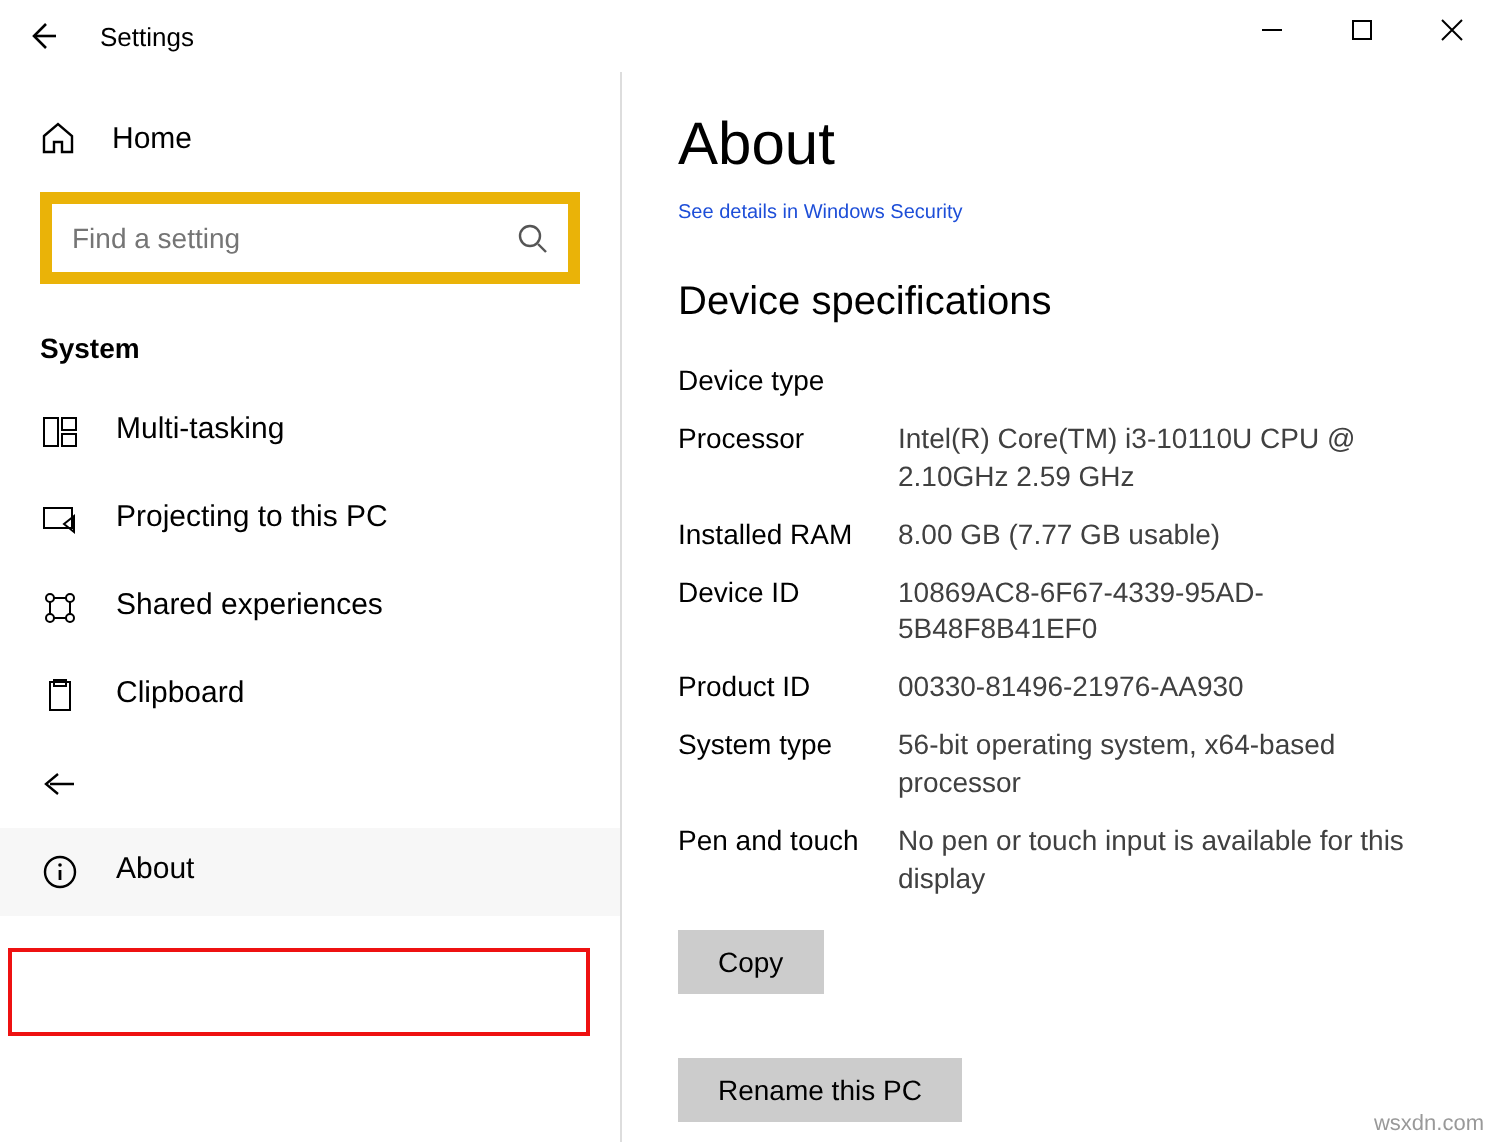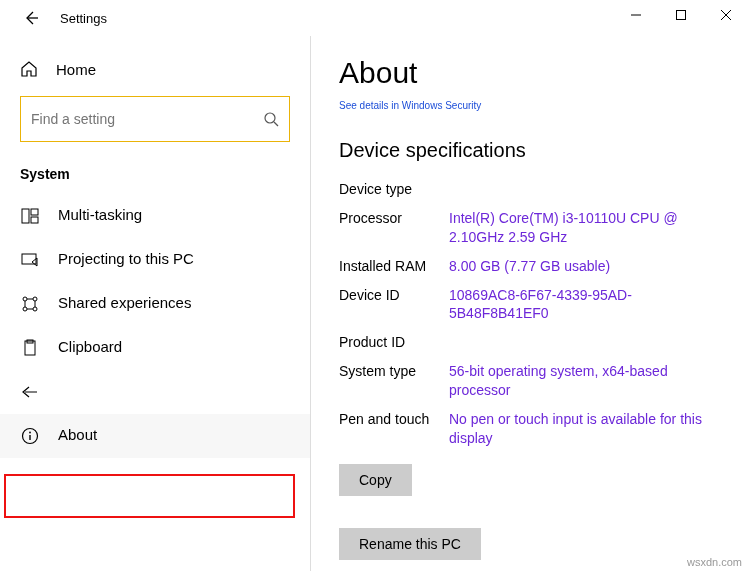--- a/index.html
+++ b/index.html
@@ -10,21 +10,21 @@
     background: #fff;
     width: 748px;
     height: 571px;
     overflow: hidden;
     position: relative;
   }
   .titlebar {
     height: 36px;
     display: flex;
     align-items: center;
-    padding-left: 20px;
+    padding-left: 10px;
   }
   .titlebar .back {
     width: 22px; height: 22px;
     display: flex; align-items: center; justify-content: center;
     margin-right: 18px;
   }
   .titlebar .title { font-size: 13px; }
   .win-controls {
     position: absolute;
     right: 0; top: 0;
@@ -45,21 +45,21 @@
   }
   .home-row {
     display: flex;
     align-items: center;
     padding: 8px 20px 18px 20px;
     gap: 18px;
     font-size: 15px;
   }
   .search-wrap {
     margin: 0 20px 24px 20px;
-    border: 1px solid #eab308;
+    border: 6px solid #eab308;
     height: 46px;
     display: flex;
     align-items: center;
     padding: 12px 10px;
     background: #fff;
   }
   .search-wrap input {
     flex: 1;
     border: none;
     outline: none;
@@ -121,21 +121,21 @@
     font-size: 14px;
     margin-bottom: 10px;
     line-height: 1.35;
   }
   .spec-row .label {
     width: 110px;
     flex-shrink: 0;
     color: #000;
   }
   .spec-row .value {
-    color: #6d28d9;
+    color: #404040;
     word-break: break-word;
   }
   .btn {
     background: #ccc;
     border: none;
     padding: 8px 20px;
     font-size: 14px;
     font-family: inherit;
     margin-top: 6px;
     cursor: pointer;
@@ -288,20 +288,21 @@
     <div class="spec-row">
       <div class="label">Installed RAM</div>
       <div class="value">8.00 GB (7.77 GB usable)</div>
     </div>
     <div class="spec-row">
       <div class="label">Device ID</div>
       <div class="value">10869AC8-6F67-4339-95AD-5B48F8B41EF0</div>
     </div>
     <div class="spec-row">
       <div class="label">Product ID</div>
+      <div class="value">00330-81496-21976-AA930</div>
     </div>
     <div class="spec-row">
       <div class="label">System type</div>
       <div class="value">56-bit operating system, x64-based processor</div>
     </div>
     <div class="spec-row">
       <div class="label">Pen and touch</div>
       <div class="value">No pen or touch input is available for this display</div>
     </div>
 

